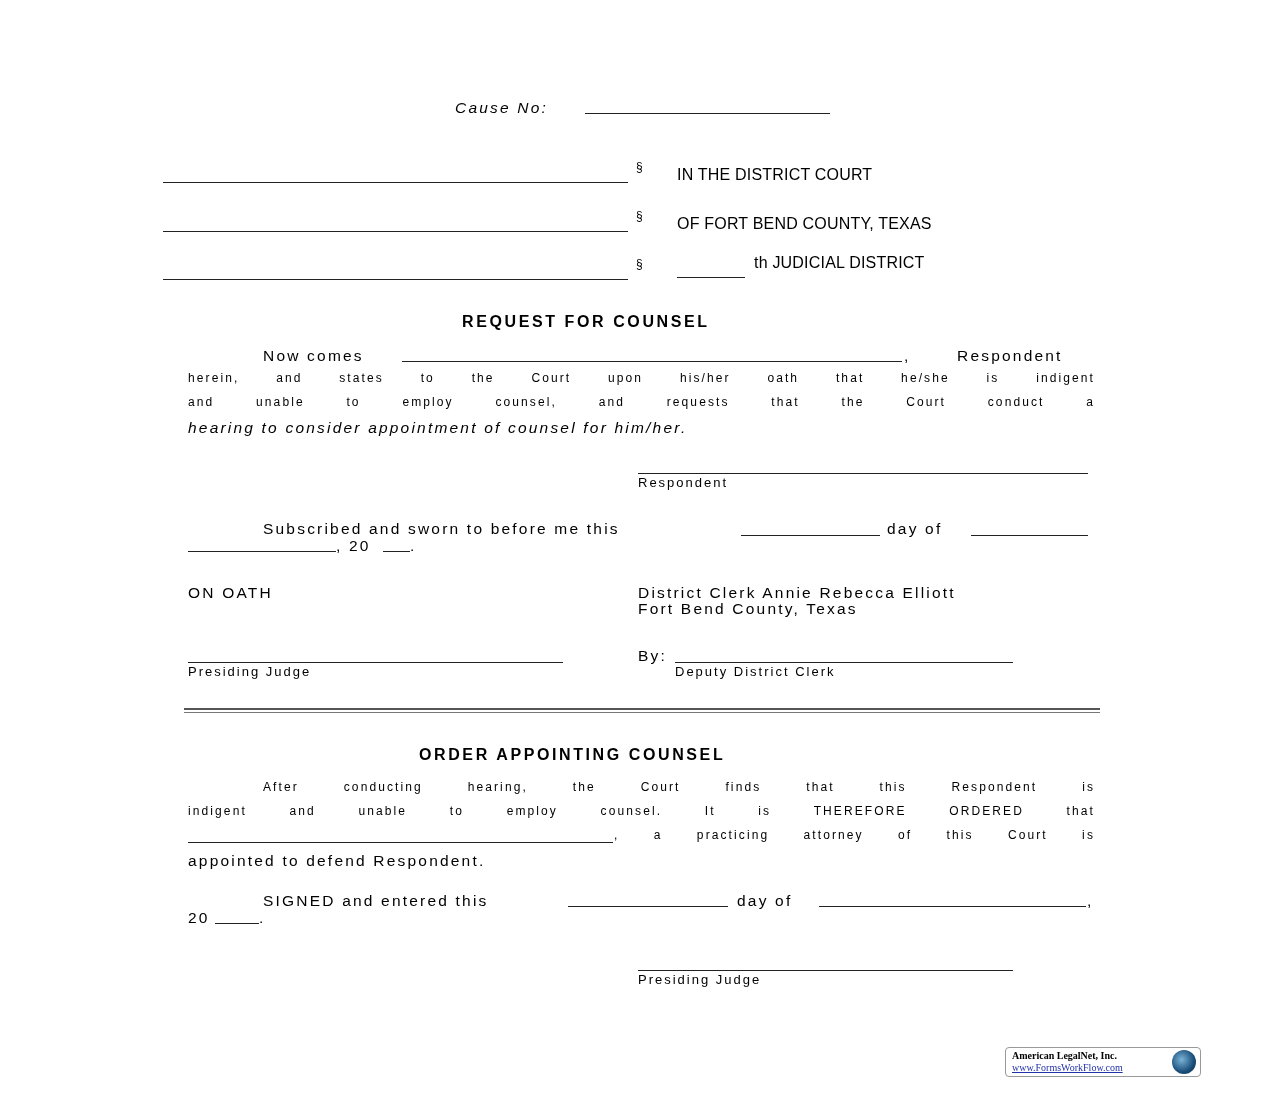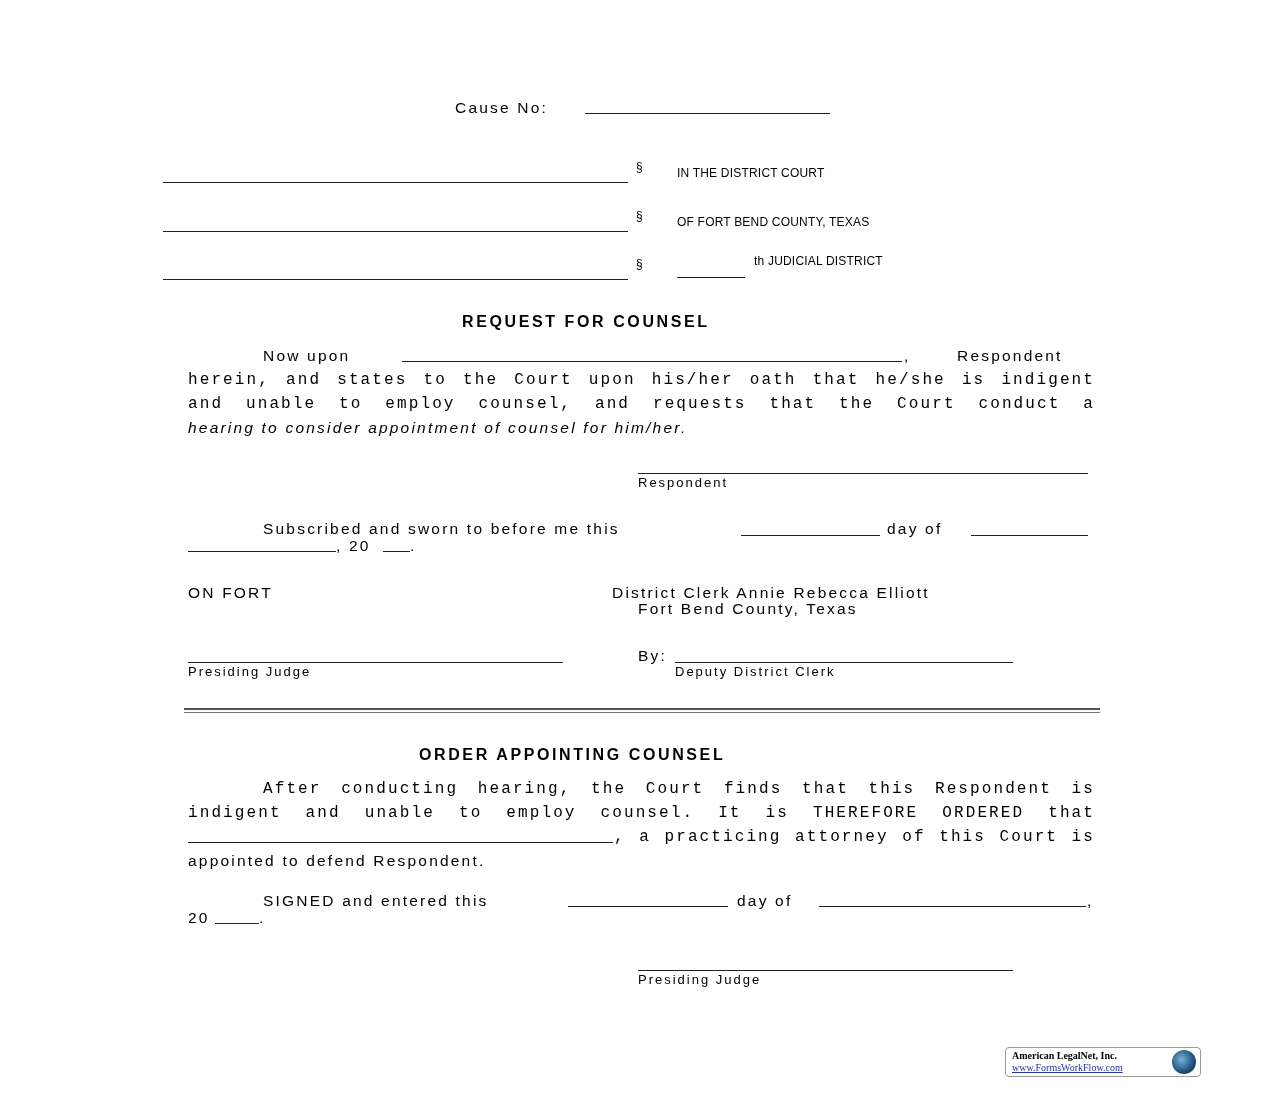--- a/index.html
+++ b/index.html
@@ -4,78 +4,78 @@
 <style>
   html, body { margin: 0; padding: 0; background: #ffffff; }
   body { width: 1275px; height: 1100px; position: relative; overflow: hidden;
          font-family: "Liberation Sans", sans-serif; color: #000; }
   .abs { position: absolute; white-space: nowrap; }
   .sp { letter-spacing: 2.2px; font-size: 15.5px; }
   .line { position: absolute; border-bottom: 1.5px solid #222; height: 0; }
   .sect { font-size: 12px; }
   .caption { font-size: 13px; letter-spacing: 2px; }
   .title { font-weight: bold; font-size: 16px; letter-spacing: 2.6px; }
-  .court { font-size: 12px; letter-spacing: 0.2px; }
-  .just { position: absolute; left: 188px; width: 907px; font-size: 16px;
-          letter-spacing: 2.1px; text-align: justify; text-align-last: justify; white-space: nowrap; font-family: Liberation Mono, monospace; }
+  .court { font-size: 16px; letter-spacing: 0.2px; }
+  .just { position: absolute; left: 188px; width: 907px; font-size: 12px;
+          letter-spacing: 2.1px; text-align: justify; text-align-last: justify; white-space: nowrap; }
   .dbl1 { position: absolute; left: 184px; width: 916px; top: 708px; border-top: 2px solid #555; }
   .dbl2 { position: absolute; left: 184px; width: 916px; top: 712px; border-top: 1px solid #777; }
   .badge { position: absolute; left: 1005px; top: 1047px; width: 194px; height: 28px;
            border: 1px solid #999; border-radius: 4px; background: #fff; }
   .badge .name { position: absolute; left: 6px; top: 2px; font-family: "Liberation Serif", serif;
                  font-weight: bold; font-size: 10px; }
   .badge .url { position: absolute; left: 6px; top: 14px; font-family: "Liberation Serif", serif;
                 font-size: 10px; color: #2233aa; text-decoration: underline; }
   .badge .globe { position: absolute; right: 4px; top: 2px; width: 24px; height: 24px; border-radius: 50%;
                   background: radial-gradient(circle at 40% 40%, #7ab3d6, #1a4f7a 60%, #0d2a44); }
 </style>
 </head>
 <body>
 
-<div class="abs sp" style="left:455px; top:99px;">Cause No:</div>
+<div class="abs sp" style="left:455px; top:99px;font-style:italic;">Cause No:</div>
 <div class="line" style="left:585px; width:245px; top:113px;"></div>
 
 <div class="line" style="left:163px; width:465px; top:182px;"></div>
 <div class="abs sect" style="left:636px; top:160px;">§</div>
 <div class="abs court" style="left:677px; top:166px;">IN THE DISTRICT COURT</div>
 
 <div class="line" style="left:163px; width:465px; top:231px;"></div>
 <div class="abs sect" style="left:636px; top:209px;">§</div>
 <div class="abs court" style="left:677px; top:215px;">OF FORT BEND COUNTY, TEXAS</div>
 
 <div class="line" style="left:163px; width:465px; top:279px;"></div>
 <div class="abs sect" style="left:636px; top:257px;">§</div>
 <div class="line" style="left:677px; width:68px; top:277px;"></div>
 <div class="abs court" style="left:746px; top:254px;margin-left:8px;">th JUDICIAL DISTRICT</div>
 
 <div class="abs title" style="left:462px; top:313px;">REQUEST FOR COUNSEL</div>
 
-<div class="abs sp" style="left:263px; top:347px;">Now upon</div>
+<div class="abs sp" style="left:263px; top:347px;">Now comes</div>
 <div class="line" style="left:402px; width:500px; top:361px;"></div>
 <div class="abs sp" style="left:904px; top:347px;">,</div>
 <div class="abs sp" style="left:957px; top:347px;">Respondent</div>
 
 <div class="just" style="top:371px;">herein,  and states to the Court upon his/her oath that he/she is indigent</div>
 <div class="just" style="top:395px;">and unable to employ counsel, and requests that the Court conduct a</div>
 <div class="abs sp" style="left:188px; top:419px;font-style:italic;">hearing to consider appointment of counsel for him/her.</div>
 
 <div class="line" style="left:638px; width:450px; top:473px;"></div>
 <div class="abs caption" style="left:638px; top:475px;">Respondent</div>
 
 <div class="abs sp" style="left:263px; top:520px;">Subscribed and sworn to before me this</div>
 <div class="line" style="left:741px; width:139px; top:535px;"></div>
 <div class="abs sp" style="left:887px; top:520px;">day of</div>
 <div class="line" style="left:971px; width:117px; top:535px;"></div>
 <div class="line" style="left:188px; width:148px; top:551px;"></div>
 <div class="abs sp" style="left:336px; top:537px;">, 20</div>
 <div class="line" style="left:383px; width:27px; top:551px;"></div>
 <div class="abs sp" style="left:410px; top:537px;">.</div>
 
-<div class="abs sp" style="left:188px; top:584px;">ON FORT</div>
-<div class="abs sp" style="left:612px; top:584px;">District Clerk Annie Rebecca Elliott</div>
+<div class="abs sp" style="left:188px; top:584px;">ON OATH</div>
+<div class="abs sp" style="left:638px; top:584px;">District Clerk Annie Rebecca Elliott</div>
 <div class="abs sp" style="left:638px; top:600px;">Fort Bend County, Texas</div>
 
 <div class="line" style="left:188px; width:375px; top:662px;"></div>
 <div class="abs caption" style="left:188px; top:664px;">Presiding Judge</div>
 <div class="abs sp" style="left:638px; top:647px;">By:</div>
 <div class="line" style="left:675px; width:338px; top:662px;"></div>
 <div class="abs caption" style="left:675px; top:664px;">Deputy District Clerk</div>
 
 <div class="dbl1"></div>
 <div class="dbl2"></div>

